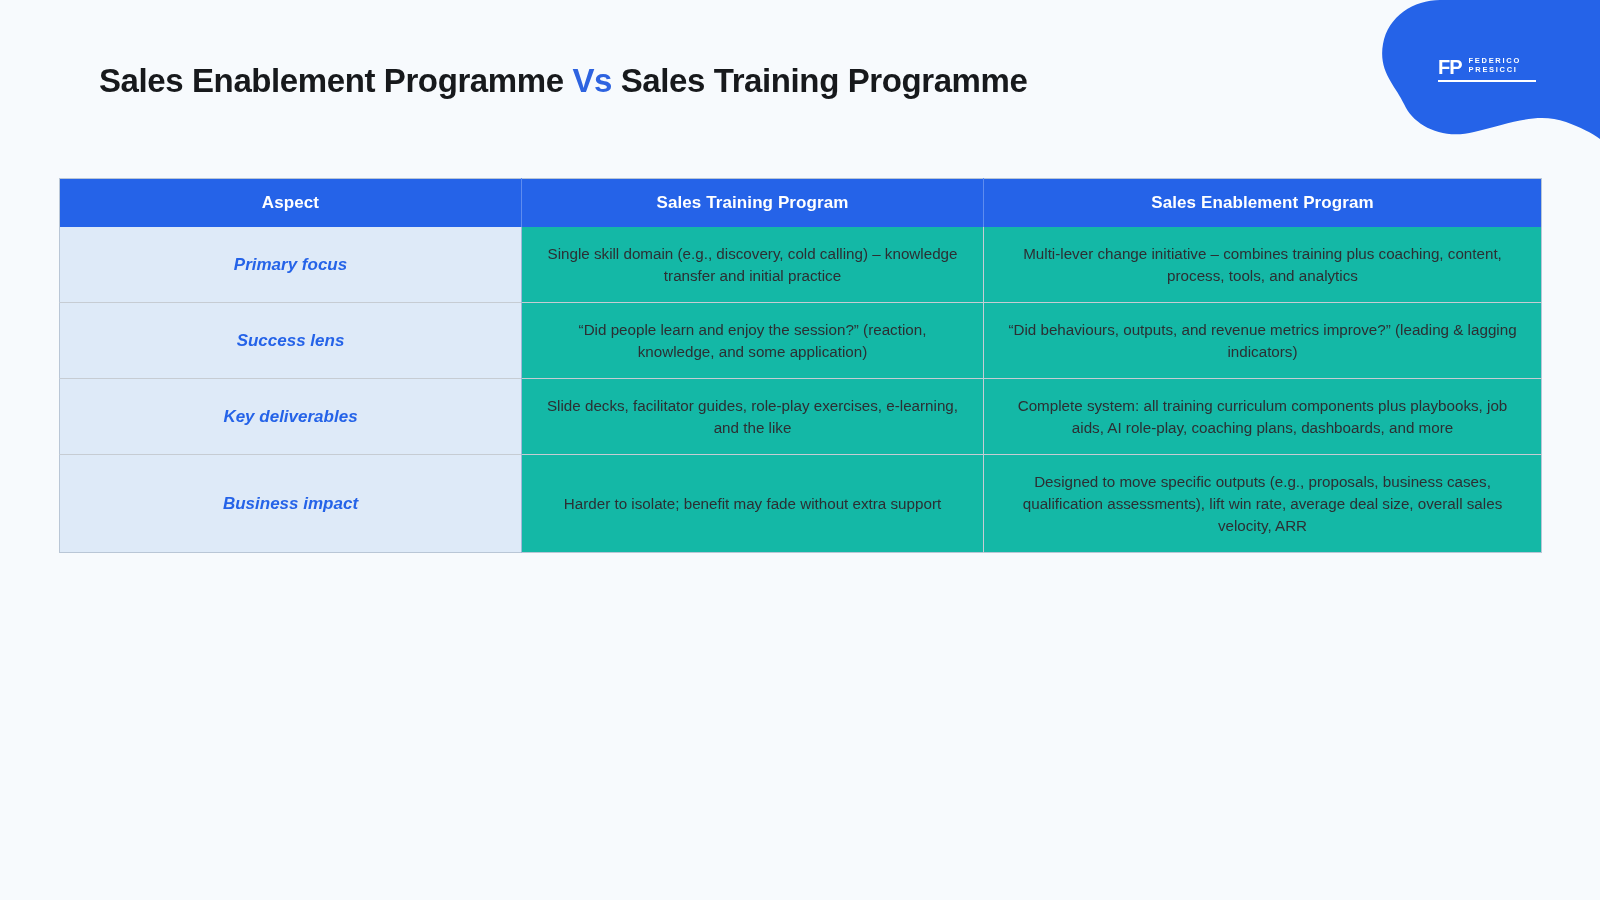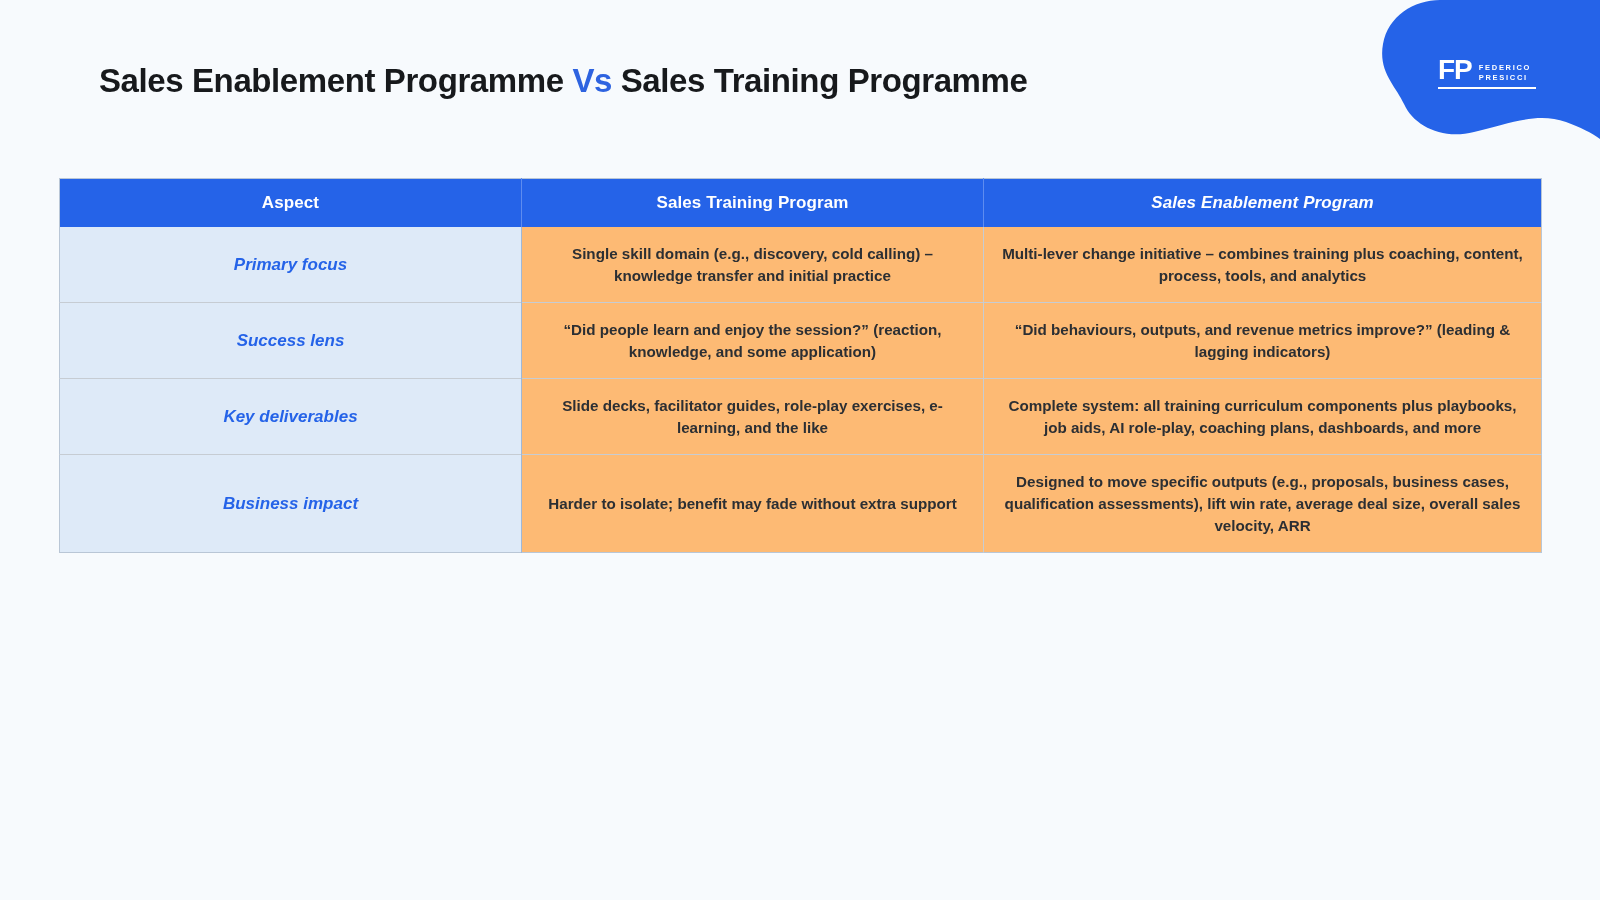--- a/index.html
+++ b/index.html
@@ -40,21 +40,21 @@
     flex-direction: column;
     align-items: flex-start;
   }
   .brand-logo-row {
     display: flex;
     align-items: flex-end;
     gap: 7px;
   }
   .brand-fp {
     color: #ffffff;
-    font-size: 28px;
+    font-size: 20px;
     font-weight: bold;
     letter-spacing: -1px;
     line-height: 1;
     font-family: "Liberation Sans", sans-serif;
     text-align: center;
   }
   .brand-name {
     display: flex;
     flex-direction: column;
     line-height: 1.25;
@@ -105,33 +105,33 @@
   .cmp-table th {
     background: #2563e8;
     color: #ffffff;
     font-size: 17px;
     font-weight: bold;
     padding: 14px 4px;
     text-align: center;
     border-right: 1px solid #5e8cef;
     letter-spacing: 0.1px;
   }
-  .cmp-table th:last-child { border-right: none; font-style: italic; }
+  .cmp-table th:last-child { border-right: none; }
 
   .cmp-table td {
     padding: 16px 18px;
     text-align: center;
     vertical-align: middle;
     font-size: 15.2px;
     line-height: 1.42;
     color: #2c2f33;
-    font-weight: bold;
+    font-weight: normal;
     border-top: 1px solid #c6ccd3;
     border-right: 1px solid #c6ccd3;
-    background: #fdba74;
+    background: #14b8a6;
   }
   .cmp-table td:last-child { border-right: none; }
 
   .cmp-table td.aspect {
     background: #deeaf8;
     color: #2563e8;
     font-size: 17px;
     font-weight: bold;
     border-right: 1px solid #9fb8d8;
     font-style: italic;

